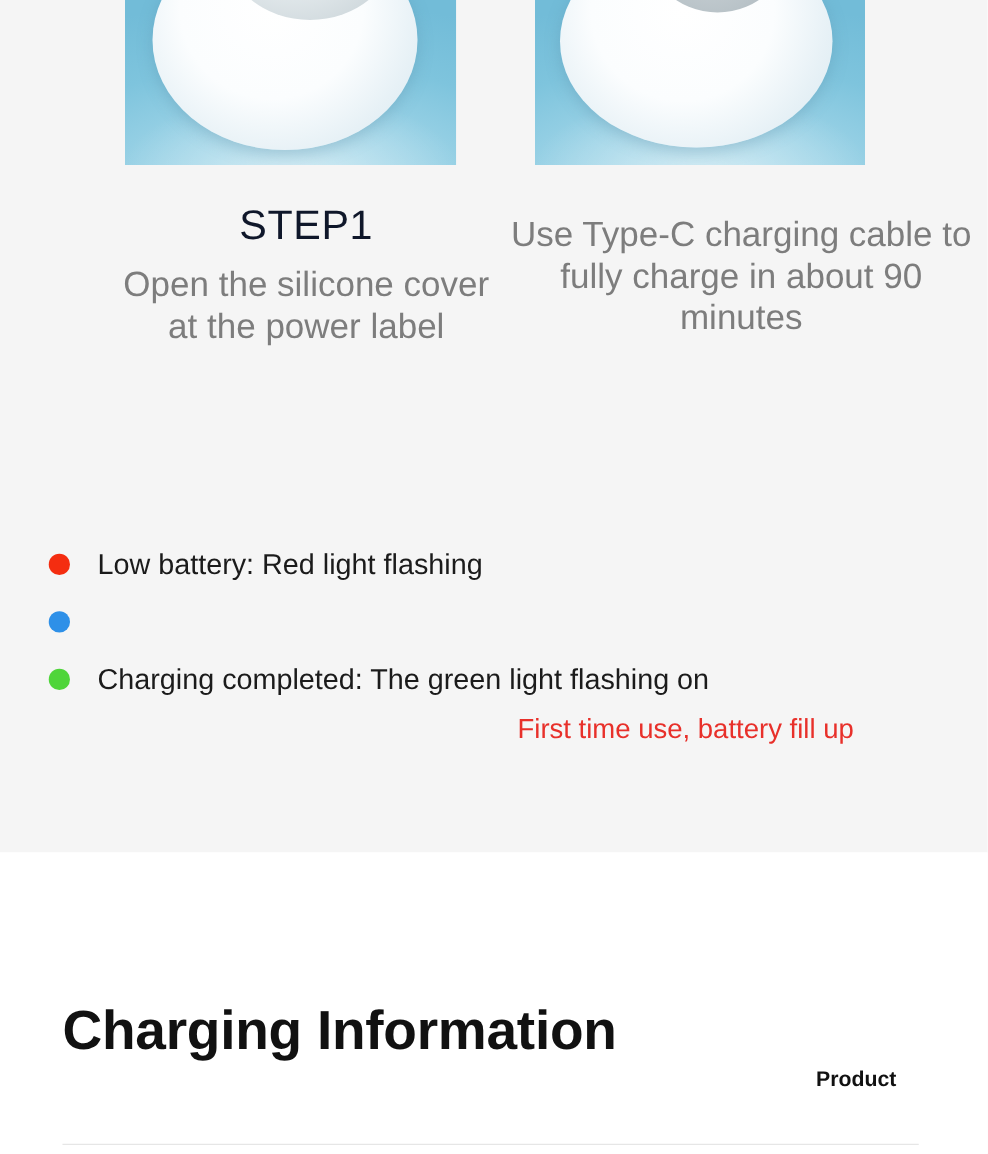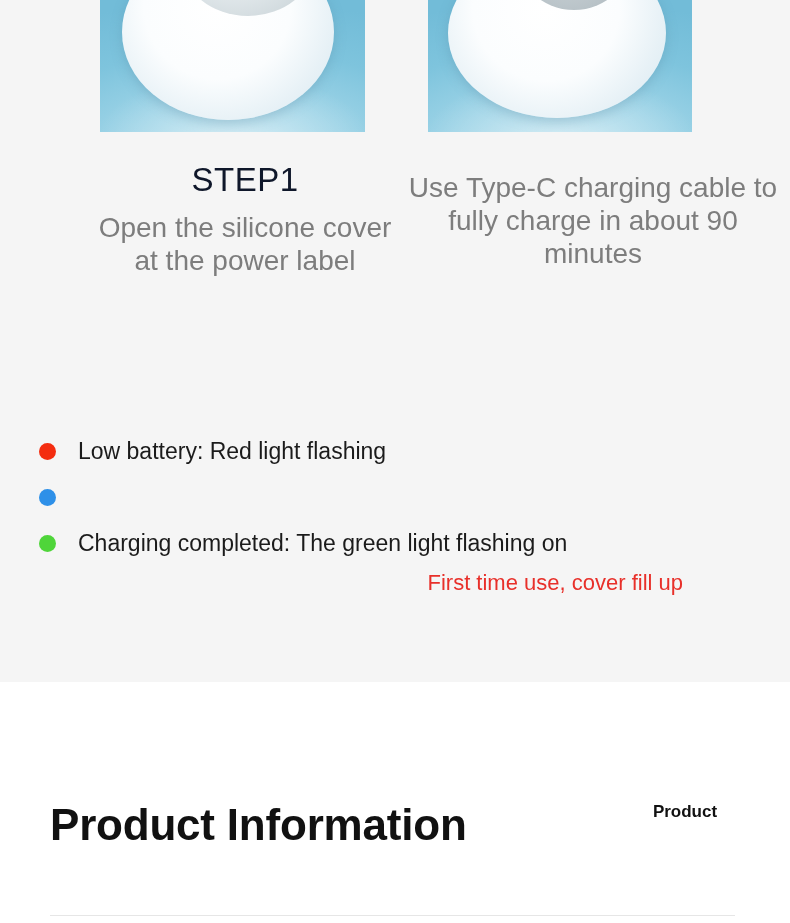--- a/index.html
+++ b/index.html
@@ -175,21 +175,21 @@
     top: 795px;
     font-size: 44px;
     line-height: 60px;
     font-weight: 700;
     color: #111111;
     letter-spacing: -.2px;
   }
   .prodinfo-sub {
     position: absolute;
     left: 600px;
-    top: 800px;
+    top: 852px;
     width: 170px;
     text-align: center;
     font-size: 17px;
     line-height: 24px;
     font-weight: 700;
     color: #111111;
   }
   .bottom-divider {
     position: absolute;
     left: 50px;
@@ -252,27 +252,27 @@
 
     <div class="bullet-row">
       <span class="dot dot-blue"></span>
     </div>
 
     <div class="bullet-row">
       <span class="dot dot-green"></span>
       <span class="bullet-text">Charging completed: The green light flashing on</span>
     </div>
 
-    <div class="note-red">First time use, cover fill up</div>
+    <div class="note-red">First time use, battery fill up</div>
 
   </div>
 
 </div>
 
 <div class="prodinfo"></div>
 
-<div class="prodinfo-title">Product Information</div>
+<div class="prodinfo-title">Charging Information</div>
 
 <div class="prodinfo-sub">
   <div>Product</div>
 </div>
 
 <div class="bottom-divider"></div>
 
 </body></html>

